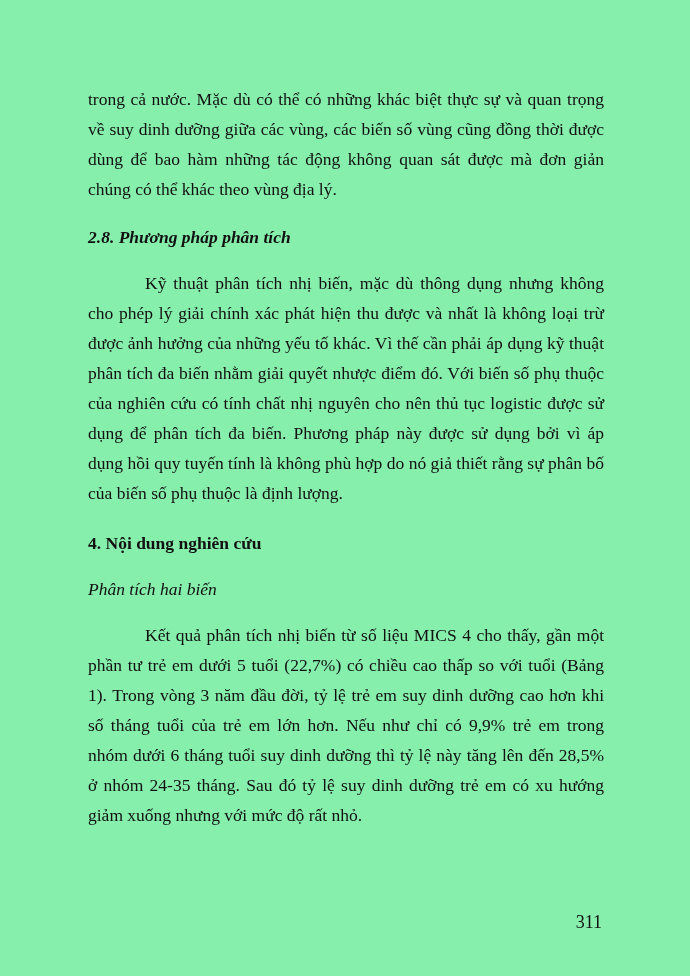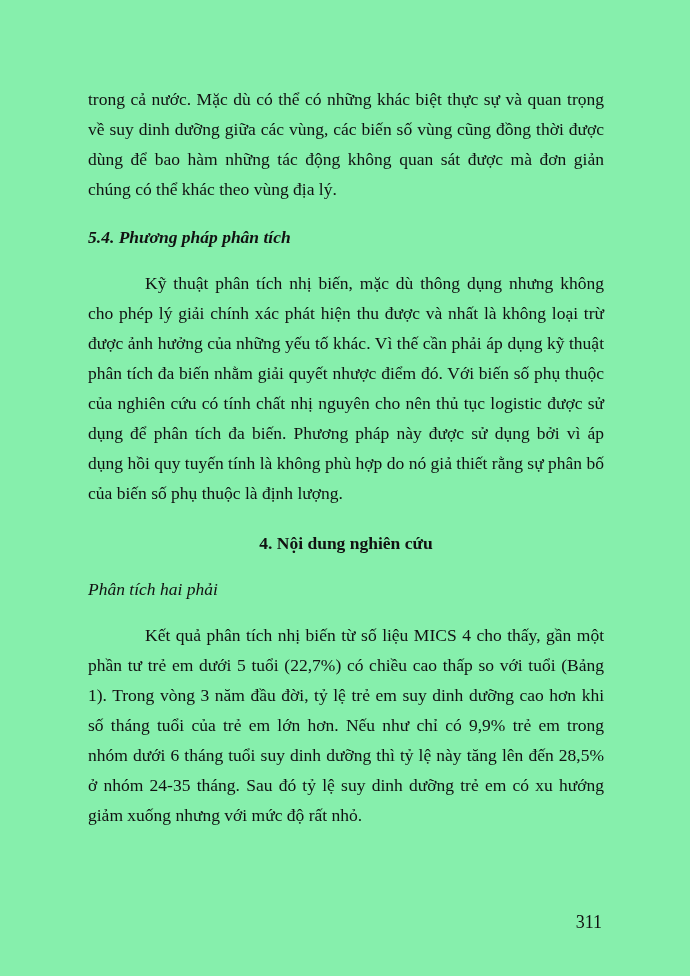--- a/index.html
+++ b/index.html
@@ -44,21 +44,20 @@
     font-weight: bold;
     font-style: italic;
     margin: 18px 0 16px 0;
   }
   h3.heading-bold {
     font-size: 17.5px;
     line-height: 30px;
     font-weight: bold;
     font-style: normal;
     margin: 20px 0 16px 0;
-    text-align: center;
   }
   p.subheading-italic {
     font-size: 17.5px;
     line-height: 30px;
     font-style: italic;
     margin: 0 0 16px 0;
   }
   .page-number {
     position: absolute;
     right: 88px;
@@ -68,25 +67,25 @@
     color: #111111;
   }
 </style>
 </head>
 <body>
 
 <div class="page">
   <div class="text-block">
     <p class="body no-indent">trong cả nước. Mặc dù có thể có những khác biệt thực sự và quan trọng về suy dinh dưỡng giữa các vùng, các biến số vùng cũng đồng thời được dùng để bao hàm những tác động không quan sát được mà đơn giản chúng có thể khác theo vùng địa lý.</p>
 
-    <h3 class="heading-bold-italic">5.4. Phương pháp phân tích</h3>
+    <h3 class="heading-bold-italic">2.8. Phương pháp phân tích</h3>
 
     <p class="body indent">Kỹ thuật phân tích nhị biến, mặc dù thông dụng nhưng không cho phép lý giải chính xác phát hiện thu được và nhất là không loại trừ được ảnh hưởng của những yếu tố khác. Vì thế cần phải áp dụng kỹ thuật phân tích đa biến nhằm giải quyết nhược điểm đó. Với biến số phụ thuộc của nghiên cứu có tính chất nhị nguyên cho nên thủ tục logistic được sử dụng để phân tích đa biến. Phương pháp này được sử dụng bởi vì áp dụng hồi quy tuyến tính là không phù hợp do nó giả thiết rằng sự phân bố của biến số phụ thuộc là định lượng.</p>
 
     <h3 class="heading-bold">4. Nội dung nghiên cứu</h3>
 
-    <p class="subheading-italic">Phân tích hai phải</p>
+    <p class="subheading-italic">Phân tích hai biến</p>
 
     <p class="body indent">Kết quả phân tích nhị biến từ số liệu MICS 4 cho thấy, gần một phần tư trẻ em dưới 5 tuổi (22,7%) có chiều cao thấp so với tuổi (Bảng 1). Trong vòng 3 năm đầu đời, tỷ lệ trẻ em suy dinh dưỡng cao hơn khi số tháng tuổi của trẻ em lớn hơn. Nếu như chỉ có 9,9% trẻ em trong nhóm dưới 6 tháng tuổi suy dinh dưỡng thì tỷ lệ này tăng lên đến 28,5% ở nhóm 24-35 tháng. Sau đó tỷ lệ suy dinh dưỡng trẻ em có xu hướng giảm xuống nhưng với mức độ rất nhỏ.</p>
   </div>
 
   <div class="page-number">311</div>
 </div>
 
 </body></html>

